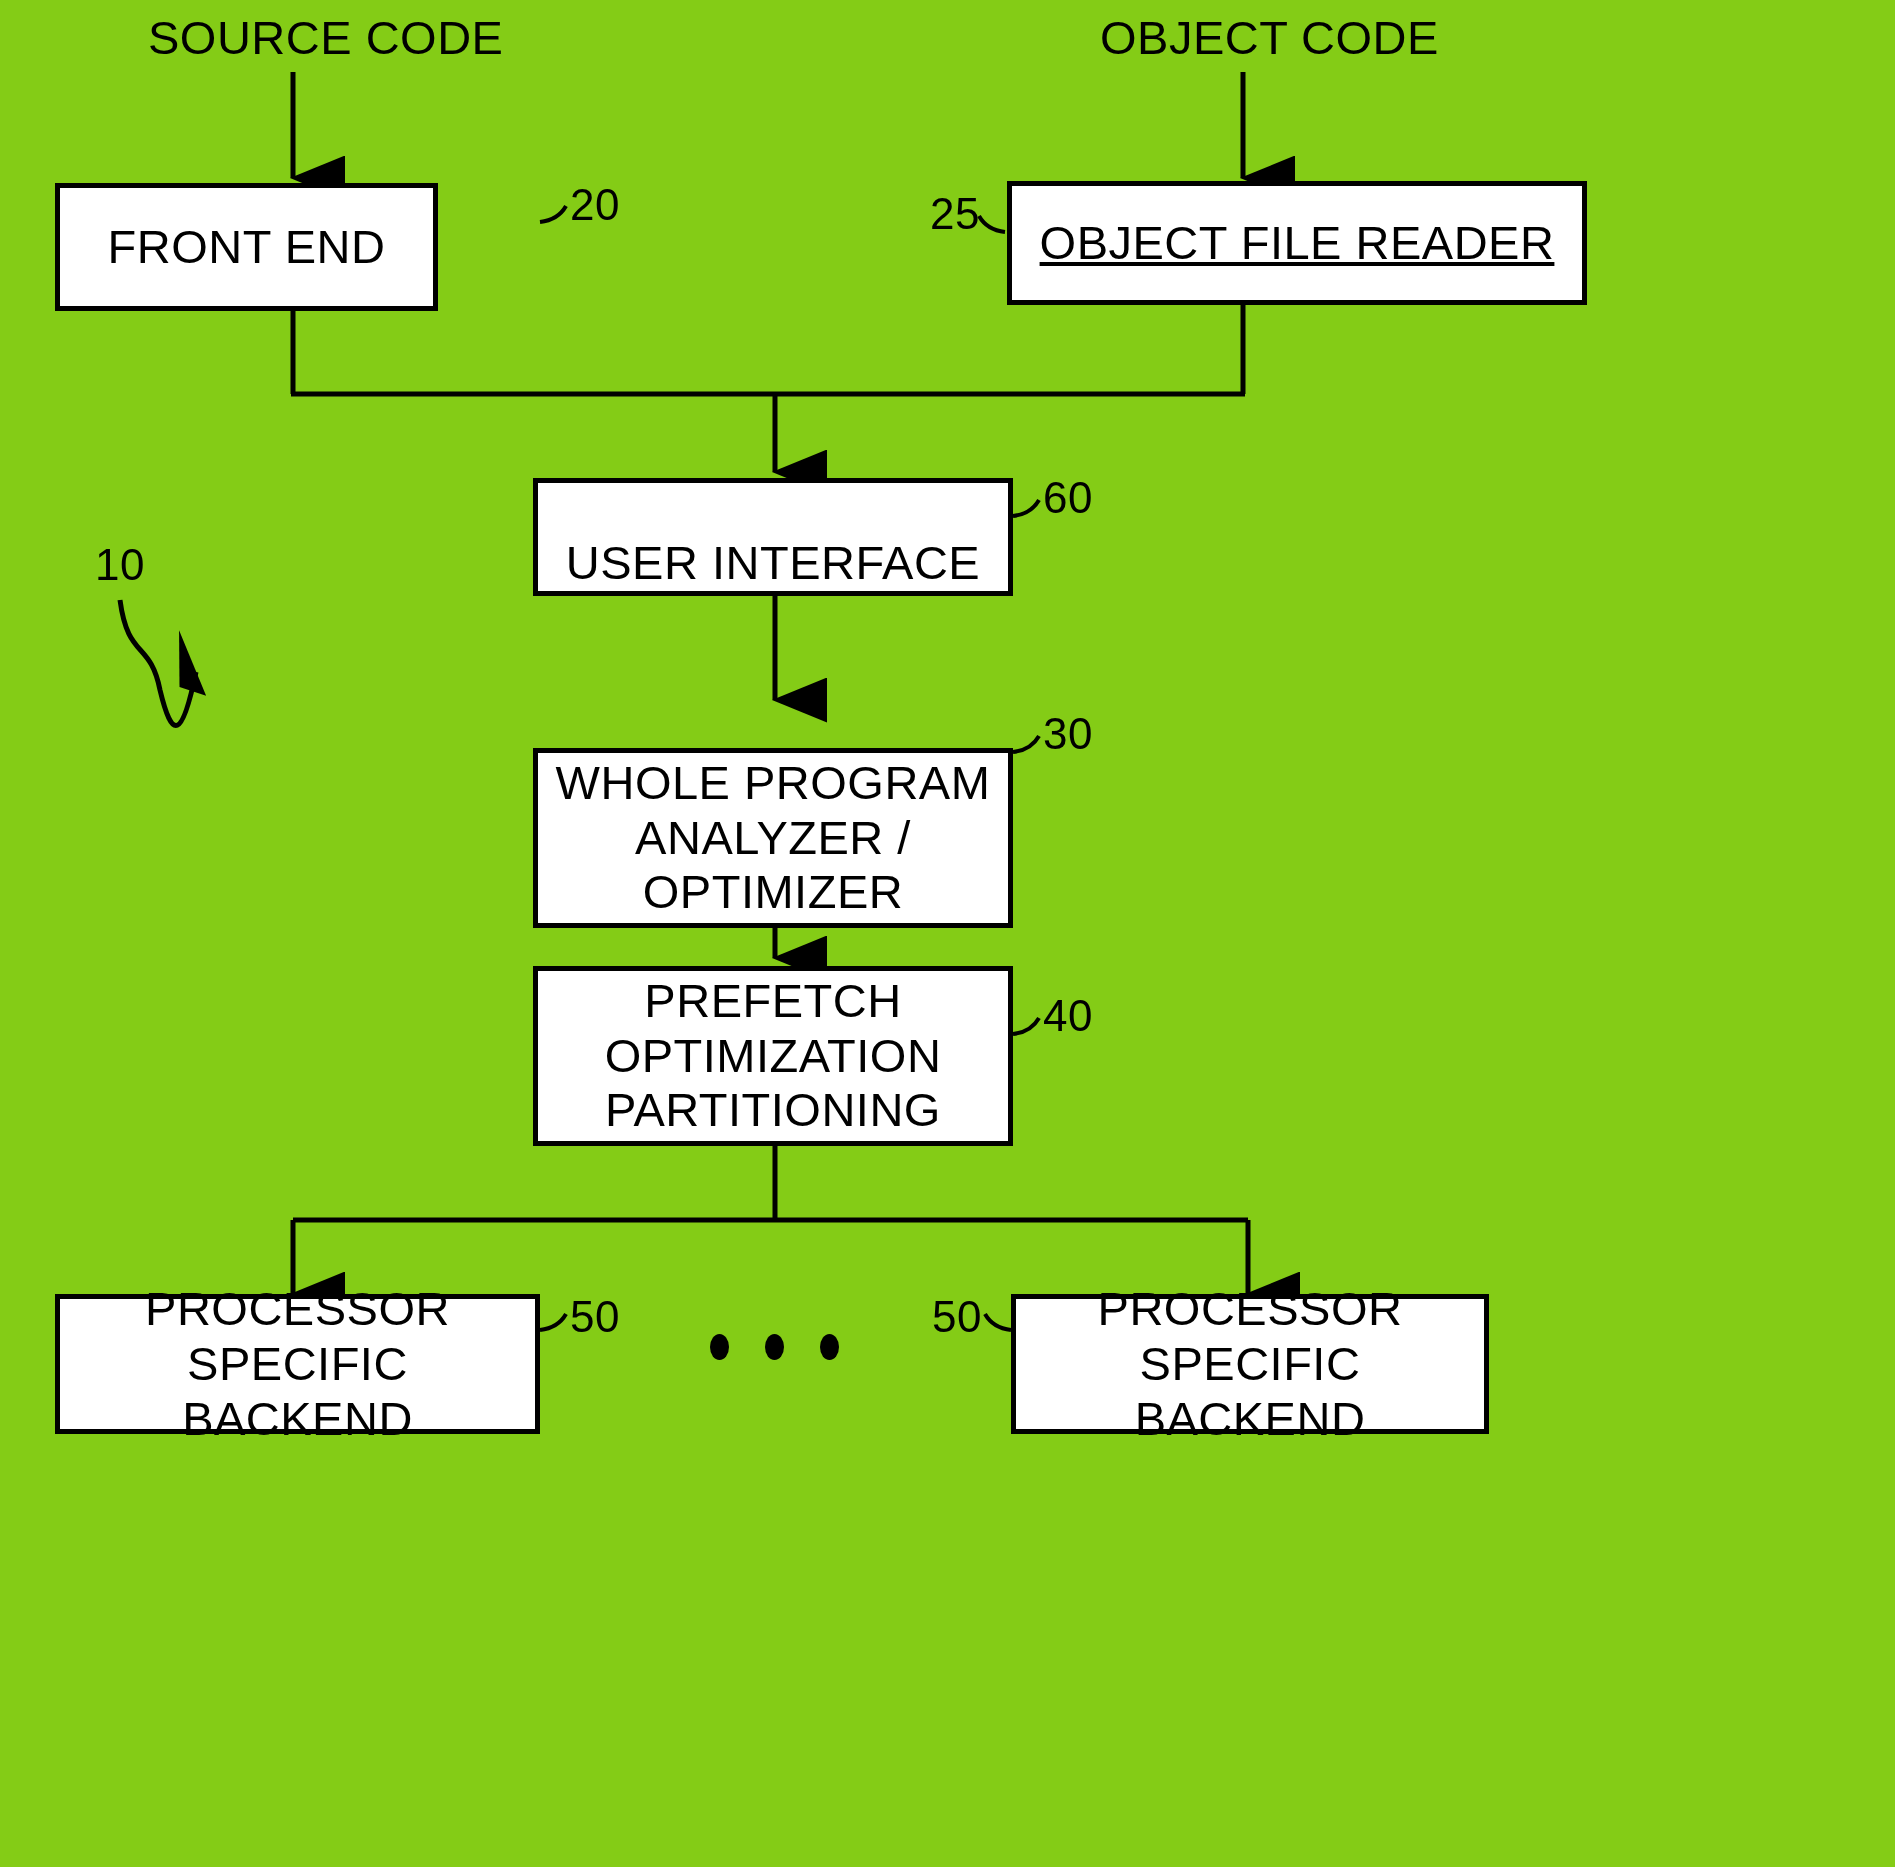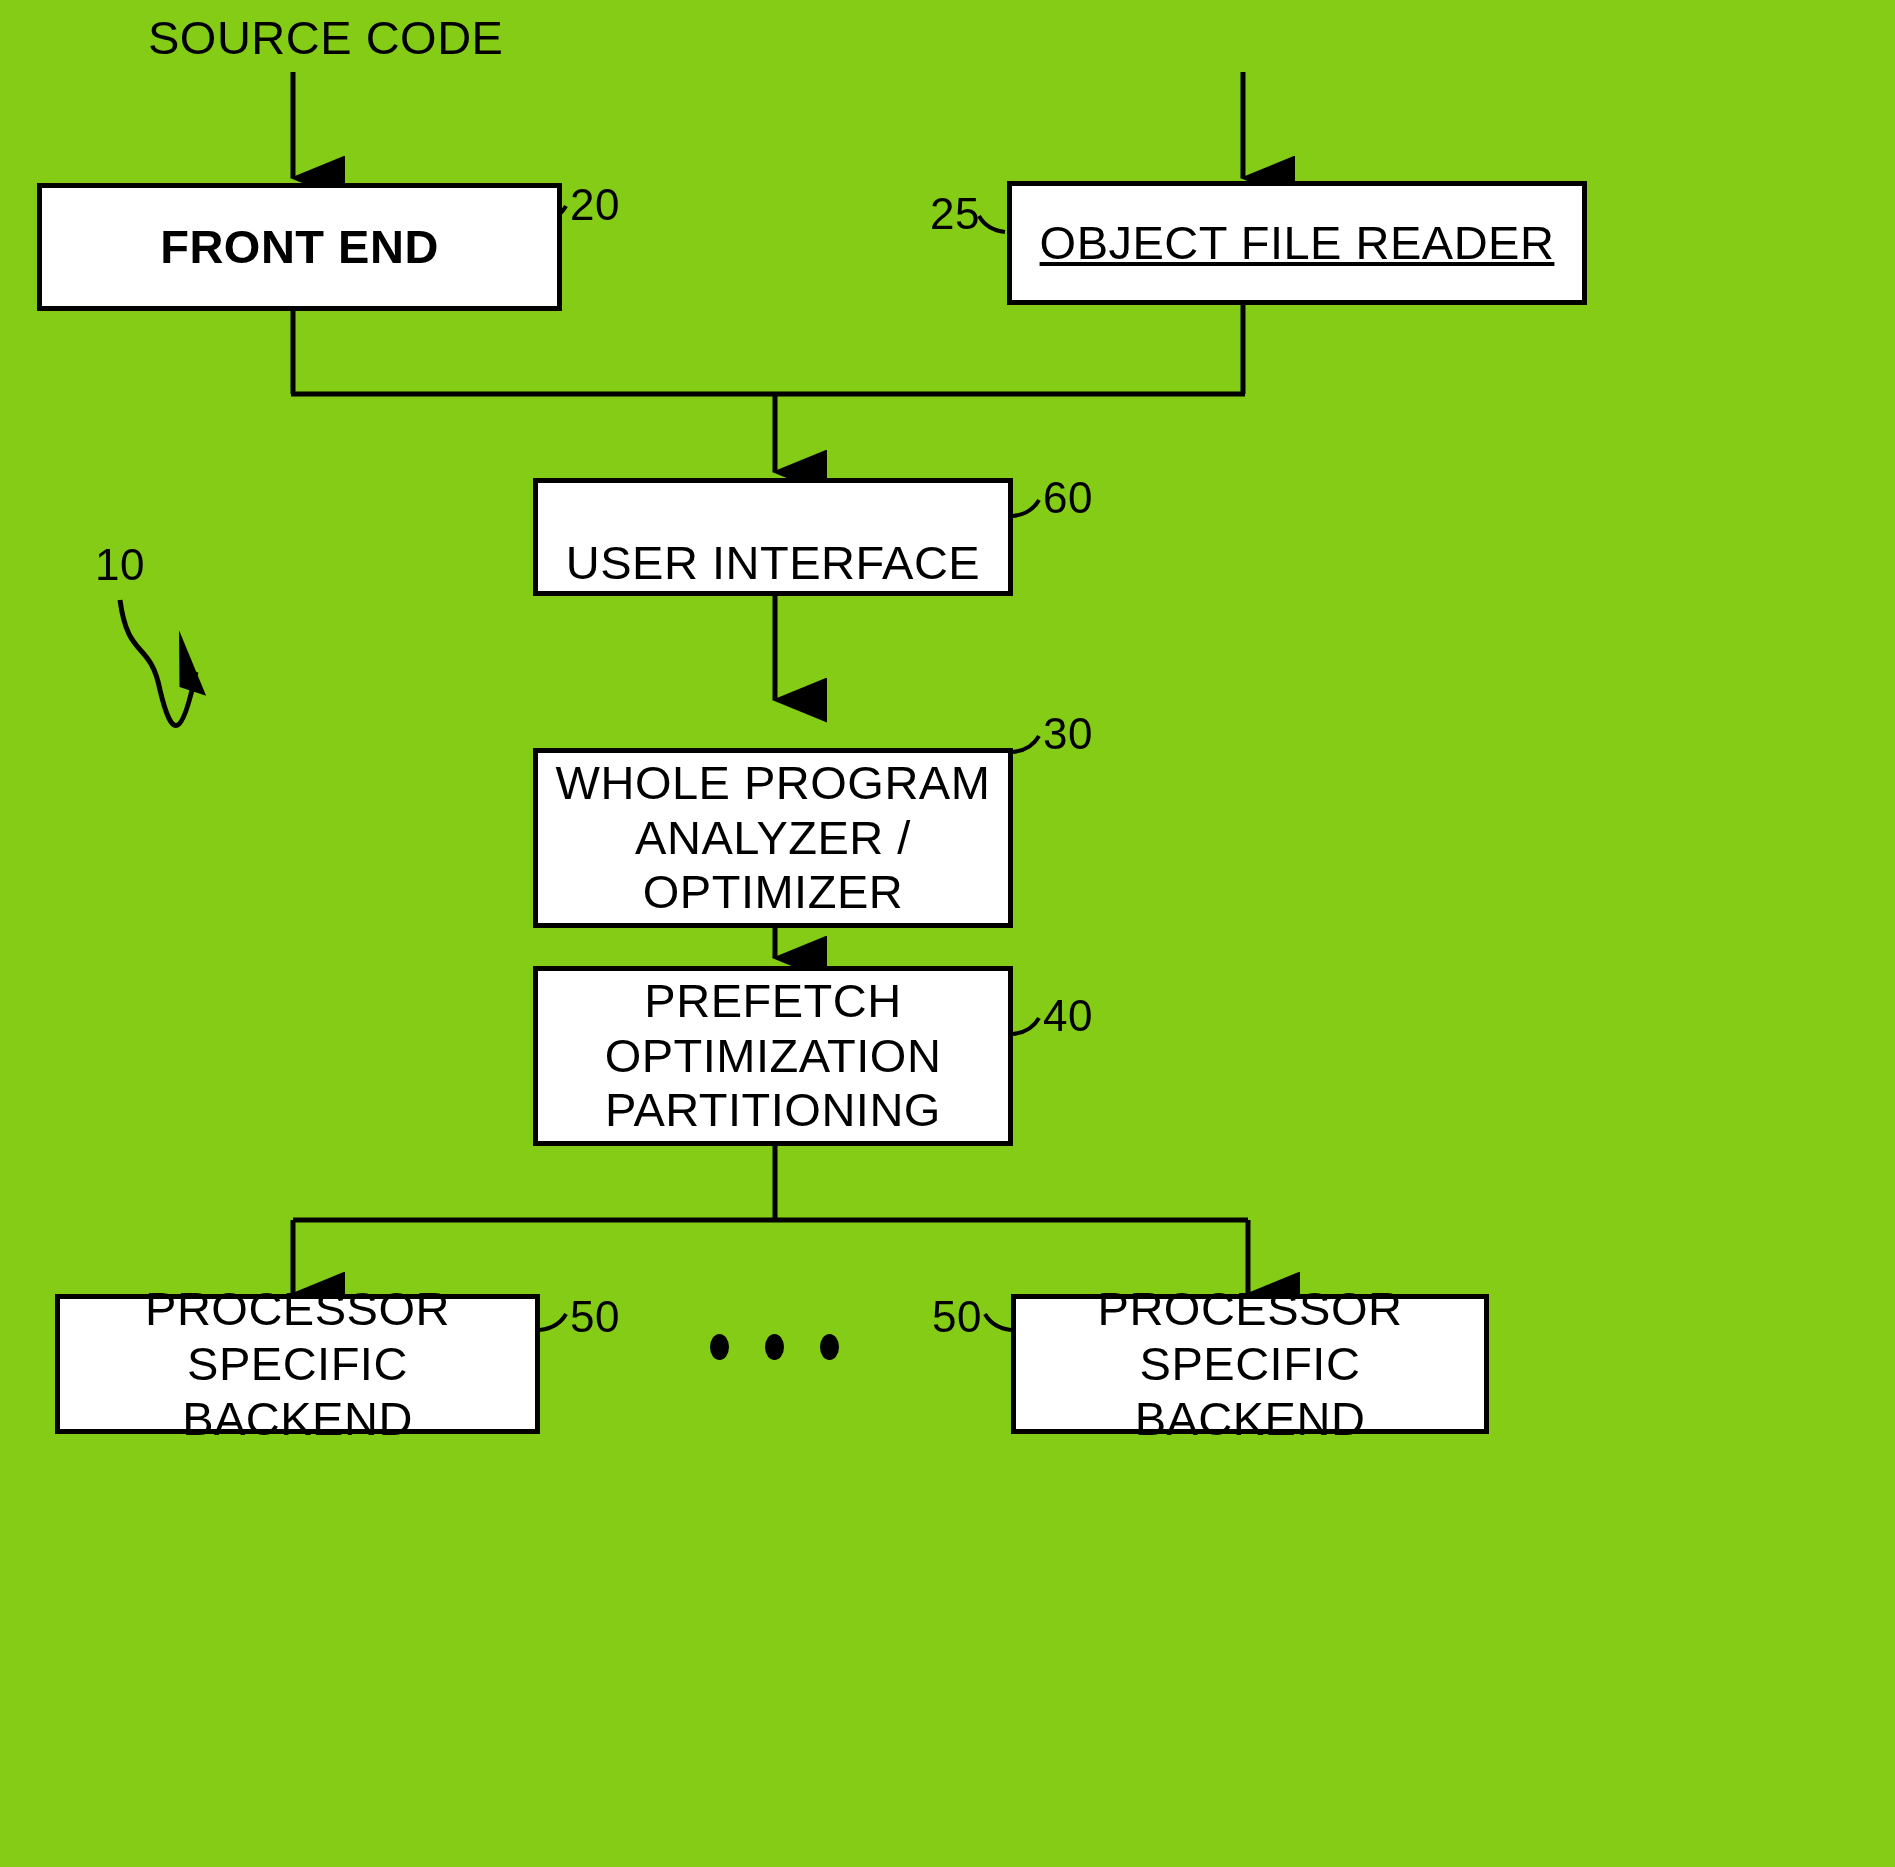--- a/index.html
+++ b/index.html
@@ -124,22 +124,23 @@
     <path d="M1011,1330 q-18,-2 -26,-16" stroke="#000000" stroke-width="4" fill="none"></path>
 
     <g>
       <path d="M120,600 C128,660 150,640 160,690 C172,740 182,740 196,672" stroke="#000000" stroke-width="5" fill="none"></path>
       <path d="M168,636 L214,690 L186,690 Z" fill="#000000" transform="rotate(18 192 668)"></path>
     </g>
   </svg>
 
   <div class="io-label" style="left:148px; top:10px;">SOURCE CODE</div>
 
+  <div class="io-label" style="left:1100px; top:10px;">OBJECT CODE</div>
 
-  <div class="node-box" style="left:37px; top:183px; width:525px; height:128px;font-weight:bold;">
+  <div class="node-box" style="left:55px; top:183px; width:383px; height:128px;">
     <div class="node-label">FRONT END</div>
   </div>
   <div class="ref-num" style="left:570px; top:180px;">20</div>
 
   <div class="node-box" style="left:1007px; top:181px; width:580px; height:124px;text-decoration:underline;">
     <div class="node-label">OBJECT FILE READER</div>
   </div>
   <div class="ref-num" style="left:930px; top:189px;">25</div>
 
   <div class="node-box" style="left:533px; top:478px; width:480px; height:118px;align-items:flex-end;">

